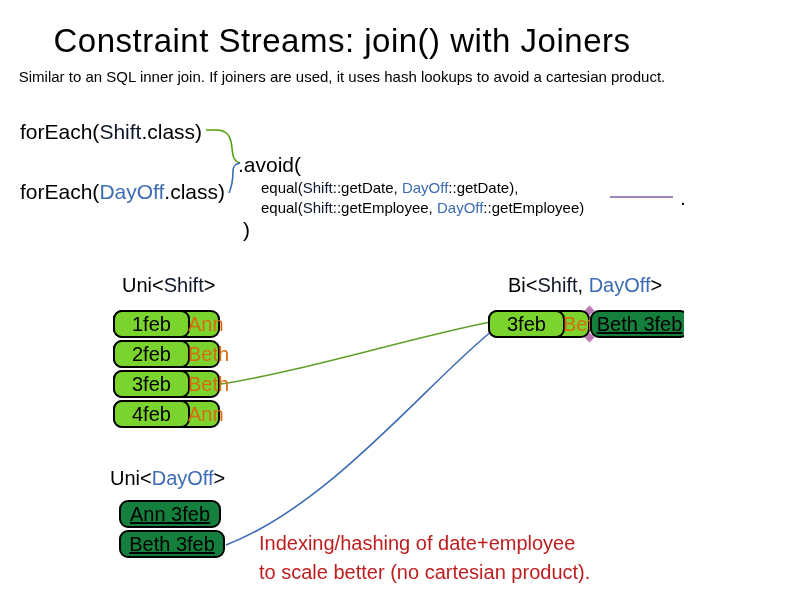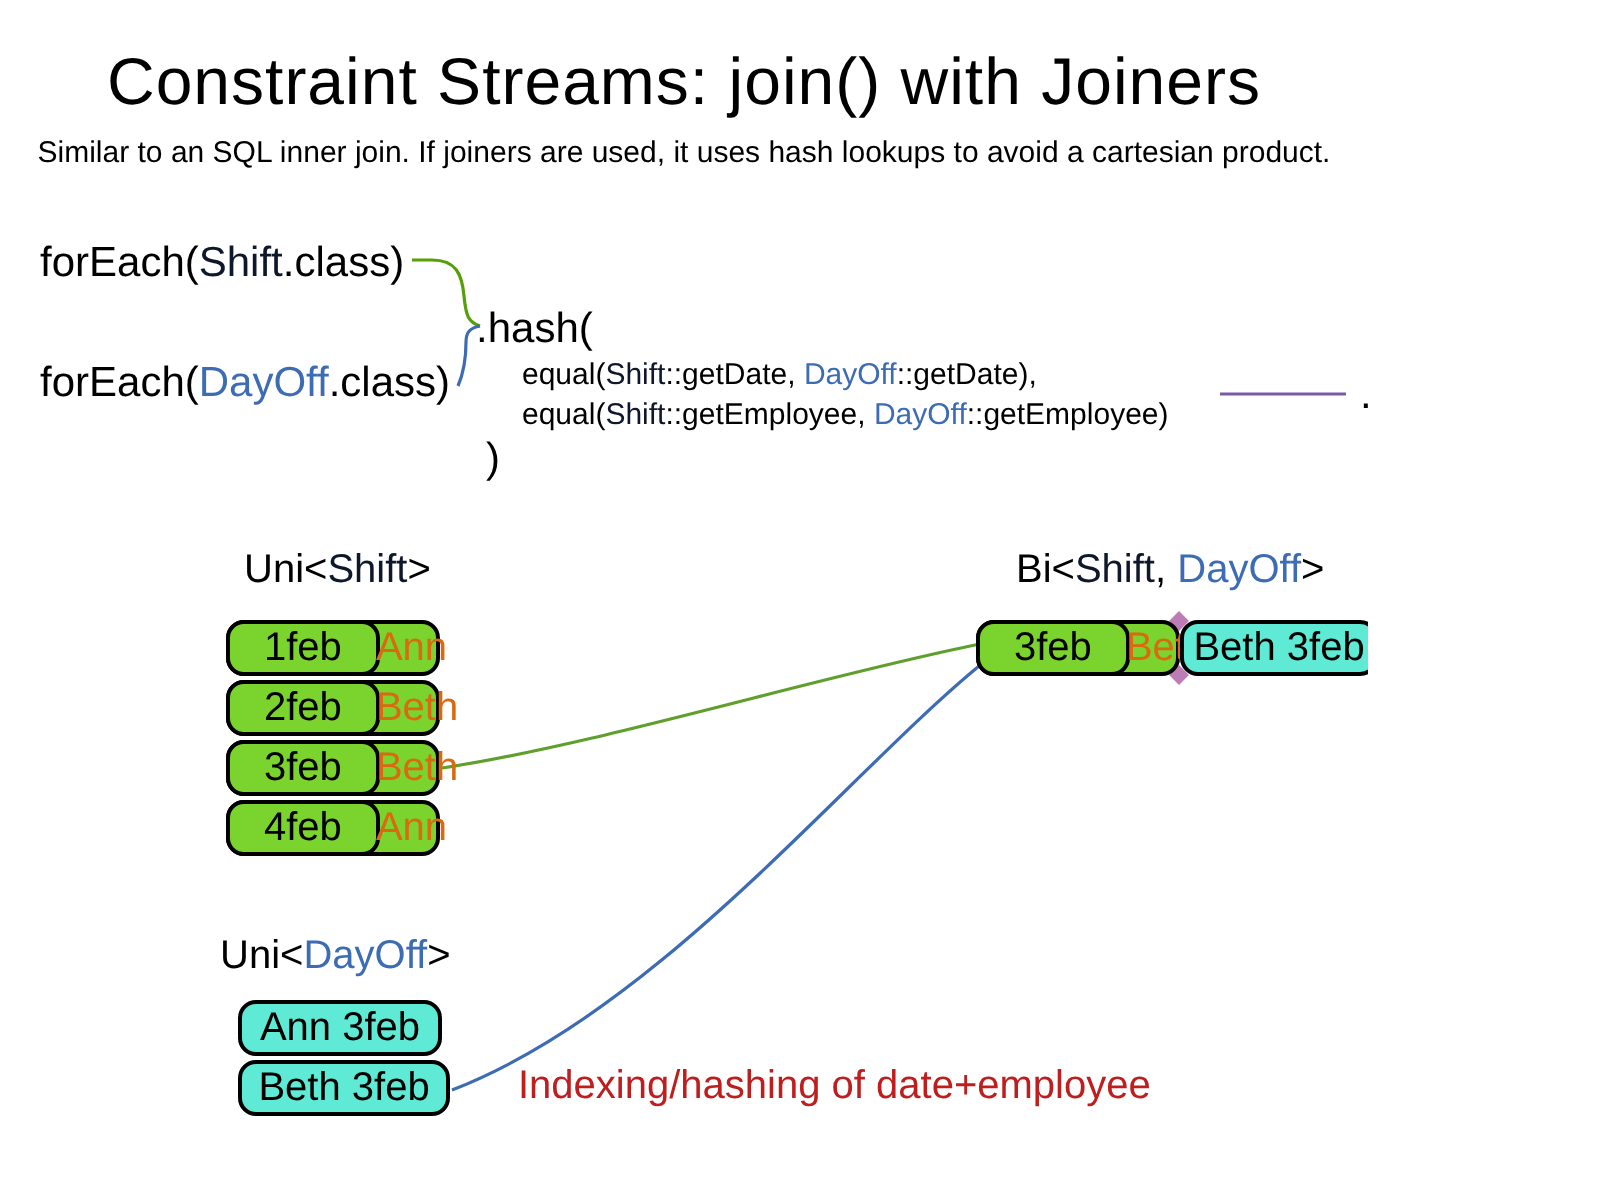--- a/index.html
+++ b/index.html
@@ -34,23 +34,23 @@
     box-sizing:border-box; height:28px; margin:-2px;
     background:#7bd42d; border:2px solid #000; border-radius:9px;
     display:flex; align-items:center; justify-content:center;
     padding:0 17px; font-size:20px; color:#000;
   }
   .g-row .empname {
     flex:1; text-align:center; font-size:20px; color:#d96a12;
   }
   .b-box {
     position:absolute; box-sizing:border-box; height:28px;
-    background:#5eead4; border:2px solid #000; border-radius:9px;
+    background:#15803d; border:2px solid #000; border-radius:9px;
     display:flex; align-items:center; justify-content:center;
-    font-size:20px; color:#000; z-index:2;
+    font-size:20px; color:#000; z-index:2;text-decoration:underline;
   }
   .annotation {
     position:absolute; left:259px; top:529px;
     font-size:20px; line-height:29px; color:#bf1e1e; z-index:2;
   }
 </style>
 </head>
 <body>
 
 <div class="slide">
@@ -70,21 +70,21 @@
     <rect x="586" y="334" width="7" height="7" transform="rotate(45 589.5 337.5)" fill="#bd7cb5"></rect>
   </svg>
 
   <div class="title">Constraint Streams: join() with Joiners</div>
   <div class="subtitle">Similar to an SQL inner join. If joiners are used, it uses hash lookups to avoid a cartesian product.</div>
 
   <div class="abs code layer2" style="left:20px; top:120px;"><span>forEach(</span><span class="c-green">Shift</span><span>.class)</span></div>
 
   <div class="abs code layer2" style="left:20px; top:180px;"><span>forEach(</span><span class="c-blue">DayOff</span><span>.class)</span></div>
 
-  <div class="abs code layer2" style="left:238px; top:153px;">.hash(</div>
+  <div class="abs code layer2" style="left:238px; top:153px;">.avoid(</div>
 
   <div class="abs code-sm layer2" style="left:261px; top:179px;"><span>equal(</span><span class="c-green">Shift</span><span>::getDate, </span><span class="c-blue">DayOff</span><span>::getDate),</span></div>
 
   <div class="abs code-sm layer2" style="left:261px; top:199px;"><span>equal(</span><span class="c-green">Shift</span><span>::getEmployee, </span><span class="c-blue">DayOff</span><span>::getEmployee)</span></div>
 
   <div class="abs code layer2" style="left:680px; top:186px;">...</div>
 
   <div class="abs code layer2" style="left:243px; top:218px;">)</div>
 
   <div class="abs typelabel layer2" style="left:122px; top:274px;"><span>Uni&lt;</span><span class="c-green">Shift</span><span>&gt;</span></div>
@@ -120,15 +120,16 @@
 
   <div class="abs typelabel layer2" style="left:110px; top:467px;"><span>Uni&lt;</span><span class="c-blue">DayOff</span><span>&gt;</span></div>
 
   <div>
     <div class="b-box" style="left:119px; top:500px; width:102px;">Ann 3feb</div>
     <div class="b-box" style="left:119px; top:530px; width:106px;">Beth 3feb</div>
   </div>
 
   <div class="annotation">
     <div>Indexing/hashing of date+employee</div>
+    <div>to scale better (no cartesian product).</div>
   </div>
 
 </div>
 
 </body></html>

